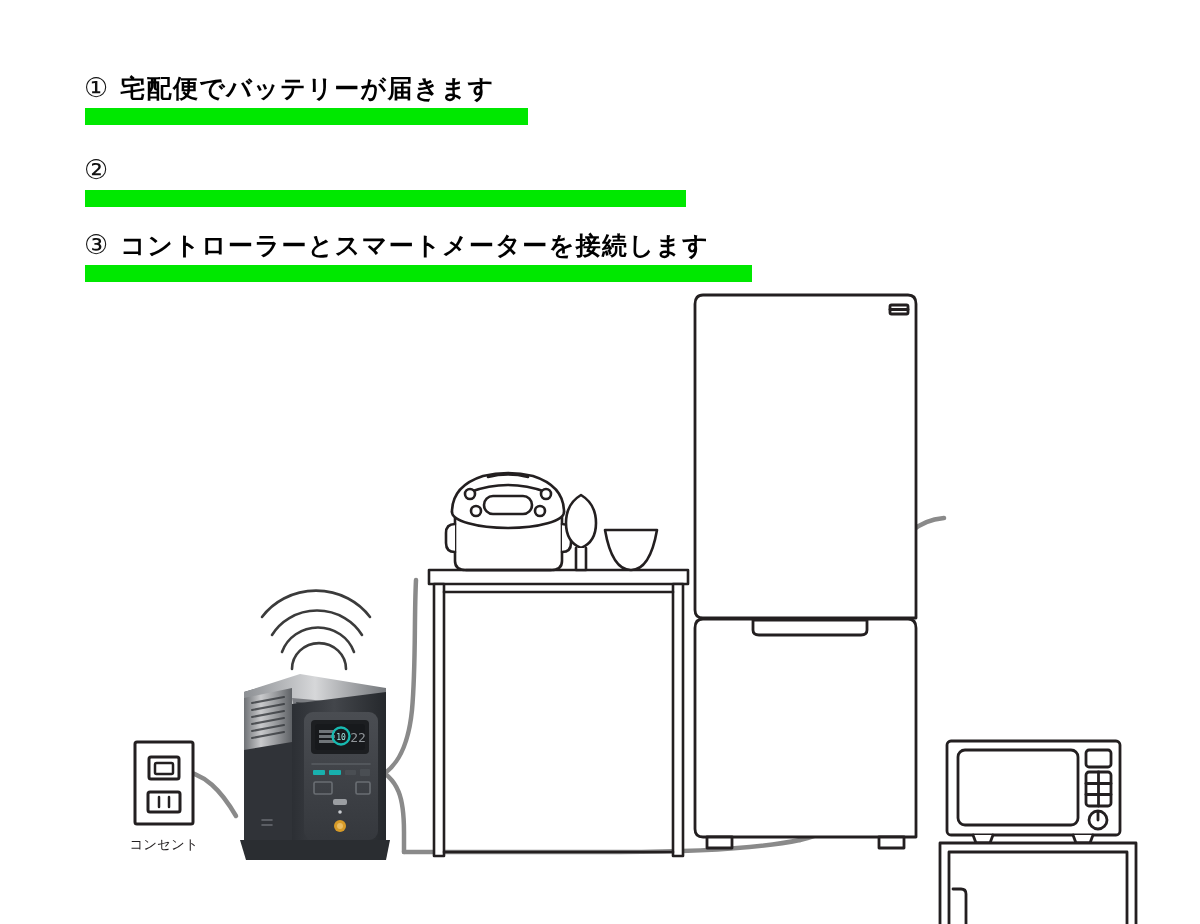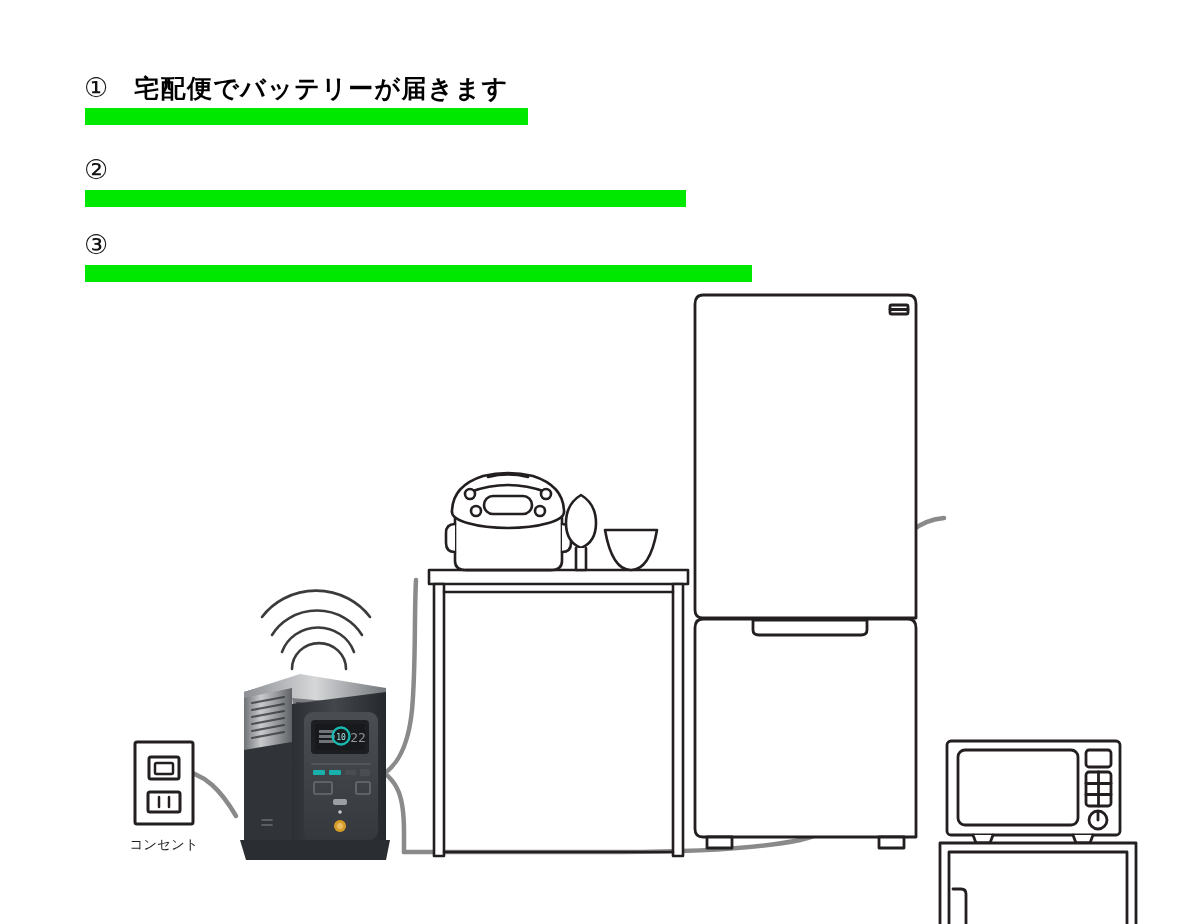--- a/index.html
+++ b/index.html
@@ -12,21 +12,21 @@
   #root{position:relative;width:1200px;height:924px;}
 
   
   .steps{position:absolute;left:0;top:0;width:1200px;}
   .step{position:relative;height:78px;}
   .step-row{position:absolute;left:84px;top:0;white-space:nowrap;
             display:flex;align-items:baseline;}
   .step-num{font-size:27px;font-weight:400;color:#111;
             font-family:"DejaVu Sans",sans-serif;line-height:1;}
   .step-text{font-size:25px;font-weight:700;color:#000;letter-spacing:.055em;
-             margin-left:26px;line-height:1;
+             margin-left:12px;line-height:1;
              font-family:"DejaVu Sans","Liberation Sans",sans-serif;}
   .hl{position:absolute;left:85px;height:17px;border-radius:0;}
 
   #step1 .step-row{top:2px}
   #step2 .step-row{top:2px}
   #step3 .step-row{top:2px}
 
   
   .scene{position:absolute;left:0;top:280px;width:1200px;height:644px;}
   svg{display:block;}
@@ -49,20 +49,21 @@
     <div class="step" id="step2" style="top:0;position:absolute;left:0;width:1200px;">
       <div class="step-row" style="top:156px;">
         <span class="step-num">②</span>
       </div>
       <div class="hl" id="hl2" style="top:190px;width:601px;background:#00E800;"></div>
     </div>
 
     <div class="step" id="step3" style="top:0;position:absolute;left:0;width:1200px;">
       <div class="step-row" style="top:231px;">
         <span class="step-num">③</span>
+        <span class="step-text">コントローラーとスマートメーターを接続します</span>
       </div>
       <div class="hl" id="hl3" style="top:265px;width:667px;background:#00E800;"></div>
     </div>
   </div>
 
   <div class="scene">
     <svg width="1200" height="644" viewBox="0 0 1200 644" xmlns="http://www.w3.org/2000/svg">
       <defs>
         <linearGradient id="batLight" x1="0" y1="0" x2="1" y2="0">
           <stop offset="0%" stop-color="#6e7175"></stop>

